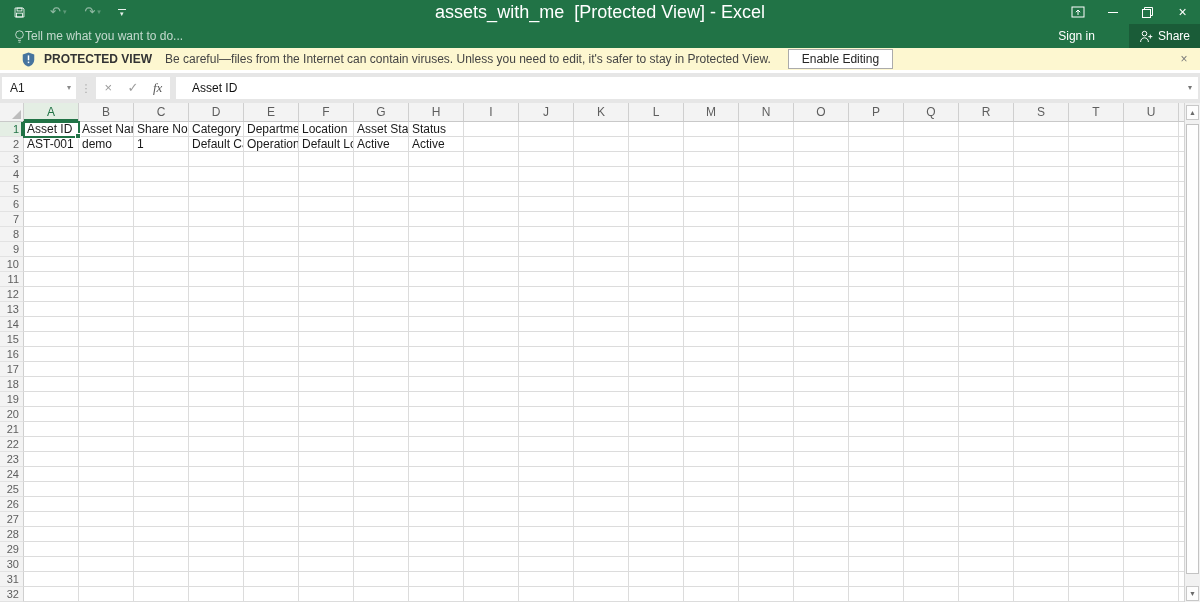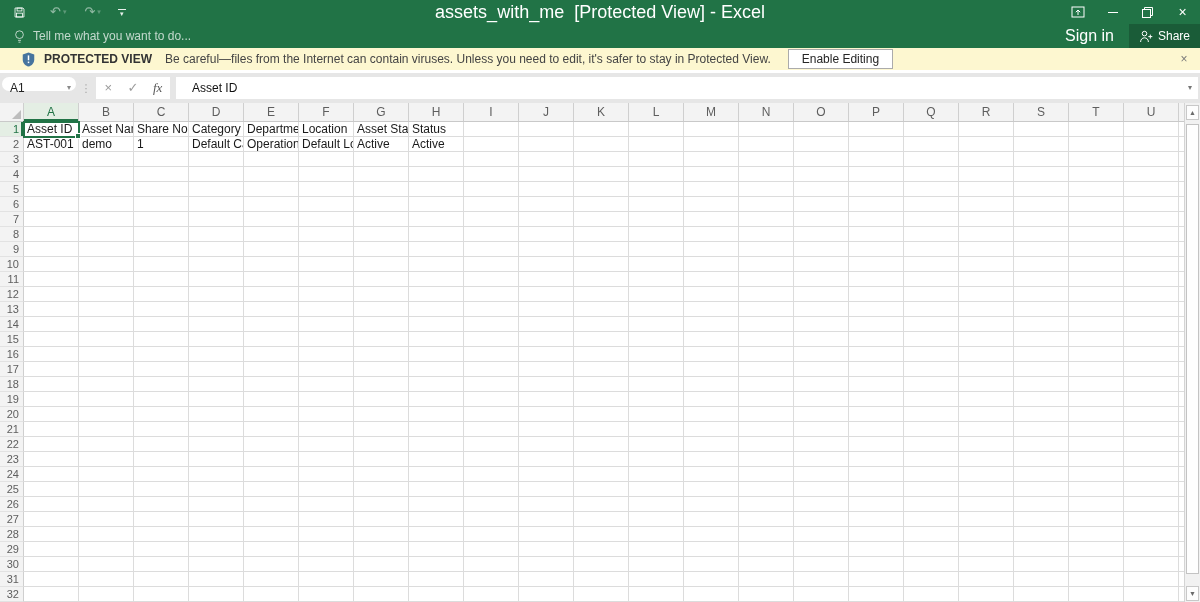--- a/index.html
+++ b/index.html
@@ -19,35 +19,35 @@
   .title-text { position:absolute; left:0; right:0; top:0; height:24px; line-height:24px; text-align:center; color:#fff; font-size:18px; white-space:pre; }
   .wincontrols { position:absolute; right:0; top:0; height:24px; display:flex; }
   .wc { width:35px; height:24px; display:flex; align-items:center; justify-content:center; color:#fff; }
   .wc-min .bar { width:10px; height:1px; background:#fff; }
   .wc-close { font-size:14px; line-height:24px; }
 
   
   .tabsrow { position:absolute; left:0; top:24px; width:1200px; height:24px; background:#217346; display:flex; align-items:center; }
   .tabs { display:flex; padding-left:5px; }
   .tab { color:#fff; font-size:12px; line-height:24px; padding:0 9px; white-space:nowrap; }
-  .tellme { display:flex; align-items:center; gap:8px; margin-left:14px; color:rgba(255,255,255,.72); font-size:12px; }
+  .tellme { display:flex; align-items:center; gap:0; margin-left:14px; color:rgba(255,255,255,.72); font-size:12px; }
   .account { margin-left:auto; display:flex; align-items:center; height:24px; }
-  .signin { color:#fff; font-size:16px; margin-right:15px; line-height:24px; }
+  .signin { color:#fff; font-size:12px; margin-right:34px; line-height:24px; }
   .share { height:24px; display:flex; align-items:center; gap:5px; padding:0 10px; background:#1a5c38; color:#fff; font-size:12px; }
 
   
   .banner { position:absolute; left:0; top:48px; width:1200px; height:22px; background:#FDF7D0; display:flex; align-items:center; padding-left:22px; }
   .pv-label { font-weight:bold; color:#333; margin-left:9px; font-size:12px; }
   .pv-msg { margin-left:13px; color:#444; font-size:12px; white-space:nowrap; }
   .pv-btn { margin-left:17px; background:#fff; border:1px solid #ABABAB; color:#262626; font-size:12px; font-family:"Liberation Sans",sans-serif; padding:2px 13px; line-height:14px; }
   .pv-close { margin-left:auto; margin-right:7px; width:18px; text-align:center; color:#7a7a7a; font-size:12px; }
 
   
   .fbar { position:absolute; left:0; top:73px; width:1200px; height:30px; background:#E6E6E6; }
-  .namebox { position:absolute; left:2px; top:4px; width:74px; height:14px; background:#fff; line-height:22px; padding-left:8px; color:#222; font-size:12px;border-radius:8px; }
+  .namebox { position:absolute; left:2px; top:4px; width:74px; height:22px; background:#fff; line-height:22px; padding-left:8px; color:#222; font-size:12px; }
   .nb-caret { position:absolute; right:5px; top:0; font-size:8px; color:#8a8a8a; line-height:22px; }
   .fdots { position:absolute; left:78px; top:4px; width:16px; height:22px; text-align:center; color:#A8A8A8; font-size:11px; line-height:22px; }
   .fbtns { position:absolute; left:96px; top:4px; width:74px; height:22px; background:#fff; display:flex; }
   .fbtn { flex:1; text-align:center; line-height:22px; font-size:13px; color:#9b9b9b; }
   .fbtn.fx { font-family:"Liberation Serif", serif; font-style:italic; font-size:13px; color:#595959; }
   .ffield { position:absolute; left:176px; right:2px; top:4px; height:22px; background:#fff; line-height:22px; padding-left:16px; color:#111; font-size:12px; }
   .fchevron { position:absolute; right:6px; top:0; font-size:8px; color:#777; line-height:22px; }
 
   
   .sheet { position:absolute; left:0; top:103px; width:1200px; height:499px; background:#fff; }

